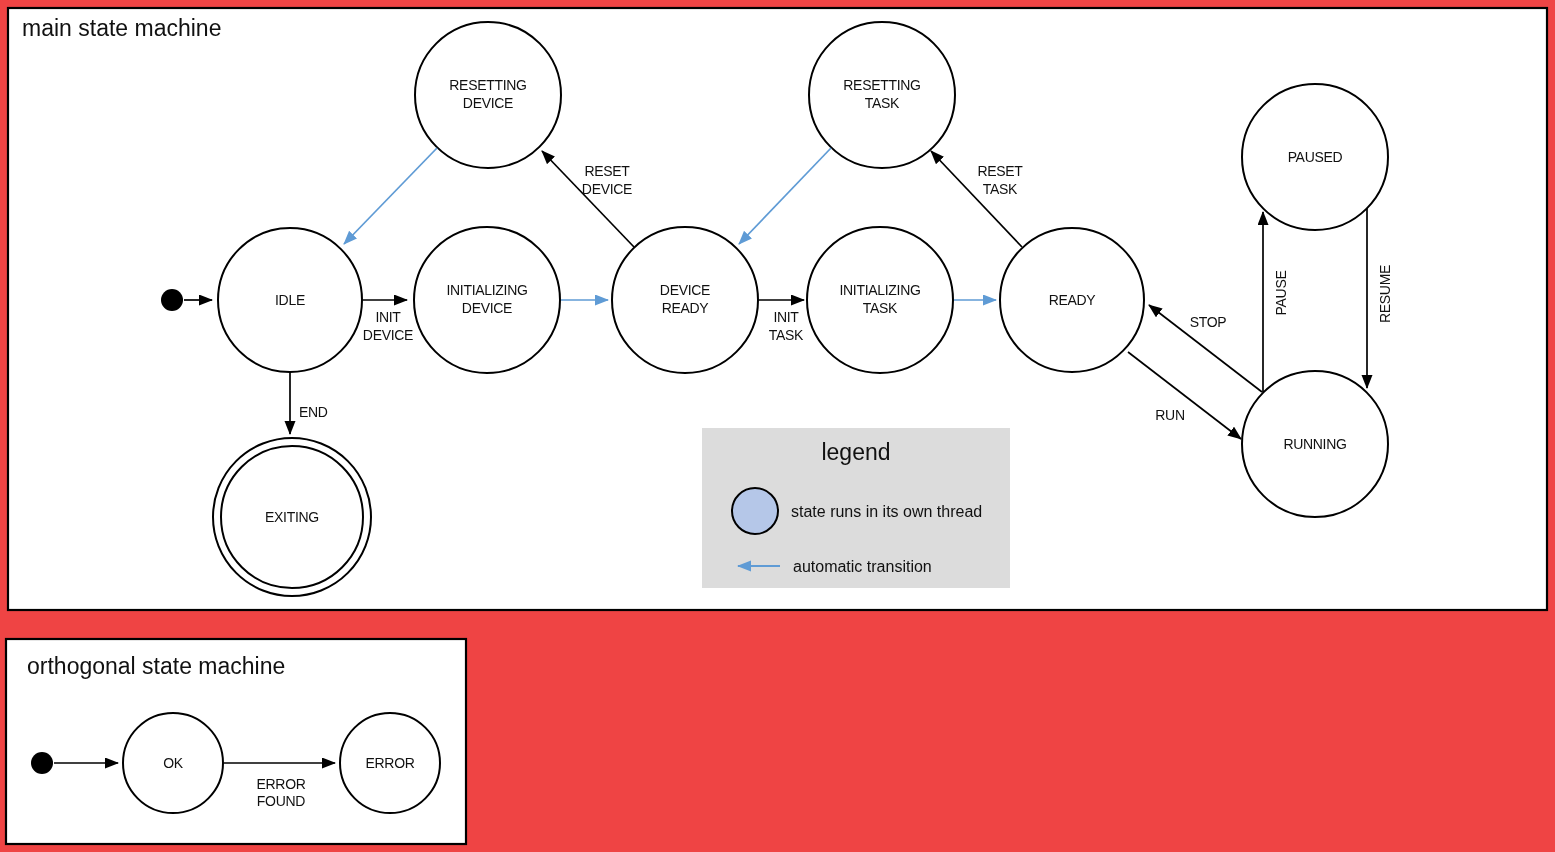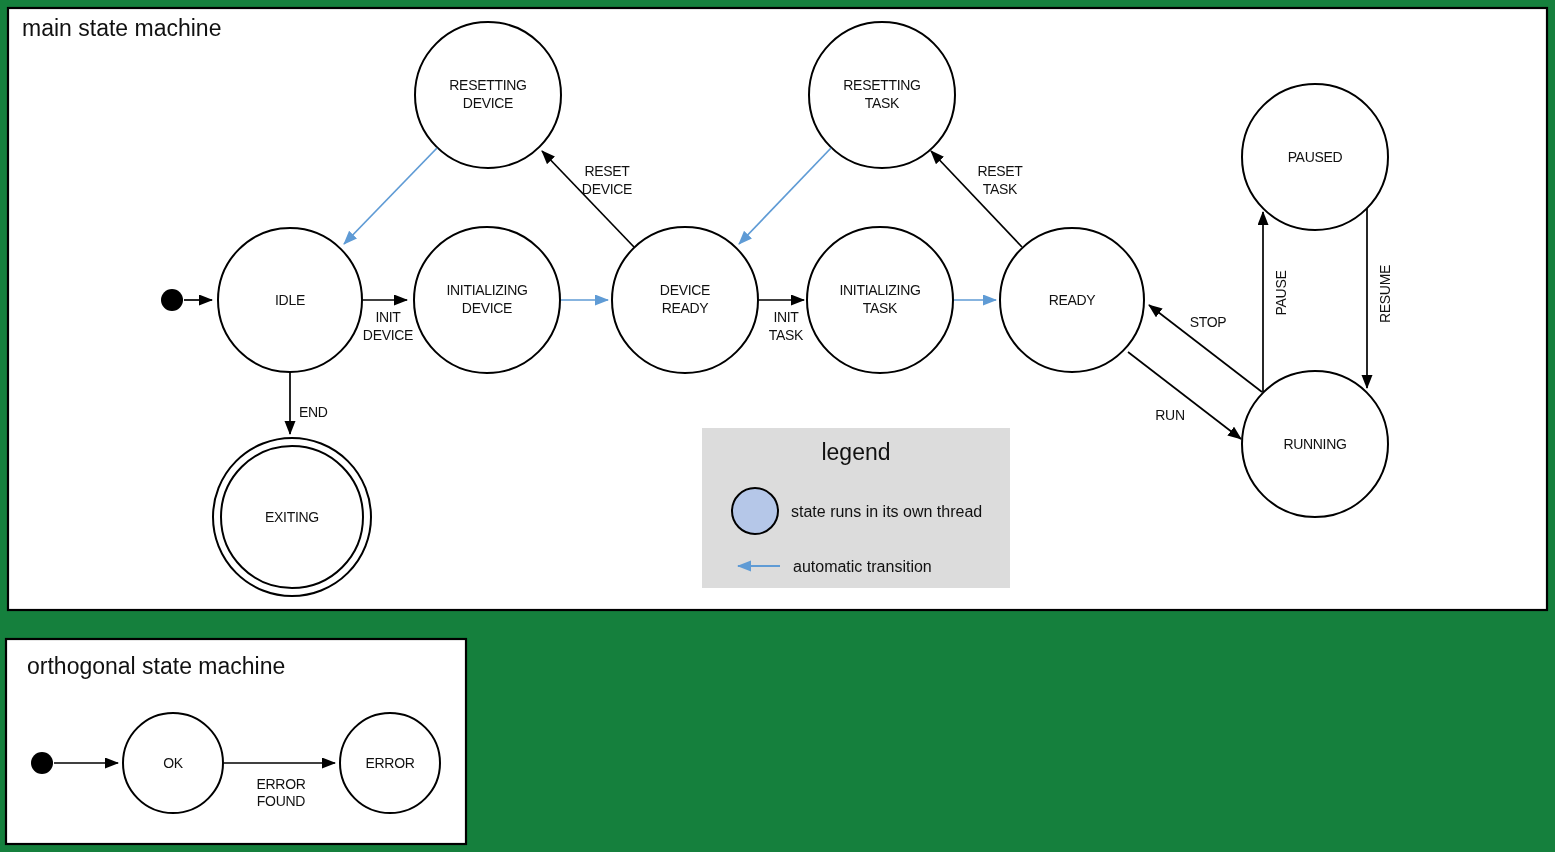--- a/index.html
+++ b/index.html
@@ -1,16 +1,16 @@
 <!DOCTYPE html>
 <html><head>
 <meta charset="utf-8">
 <style>
   html,body{margin:0;padding:0;background:#ffffff;}
-  .canvas{position:relative;width:1555px;height:852px;background:#15803d;}
+  .canvas{position:relative;width:1555px;height:852px;background:#ef4444;}
   svg text{font-family:"Liberation Sans", sans-serif;fill:#111;}
   .title{font-size:23px;}
   .legend-title{font-size:23px;text-anchor:middle;}
   .legend-item{font-size:16px;}
   .lbl{font-size:14px;text-anchor:middle;letter-spacing:-0.3px;}
   .lbl-start{font-size:14px;letter-spacing:-0.3px;}
   .state{fill:#ffffff;stroke:#000;stroke-width:2;}
   .edge{stroke:#000;stroke-width:1.7;fill:none;}
   .aedge{stroke-width:1.7;fill:none;}
   .frame{fill:#ffffff;stroke:#000;stroke-width:2.2;}

